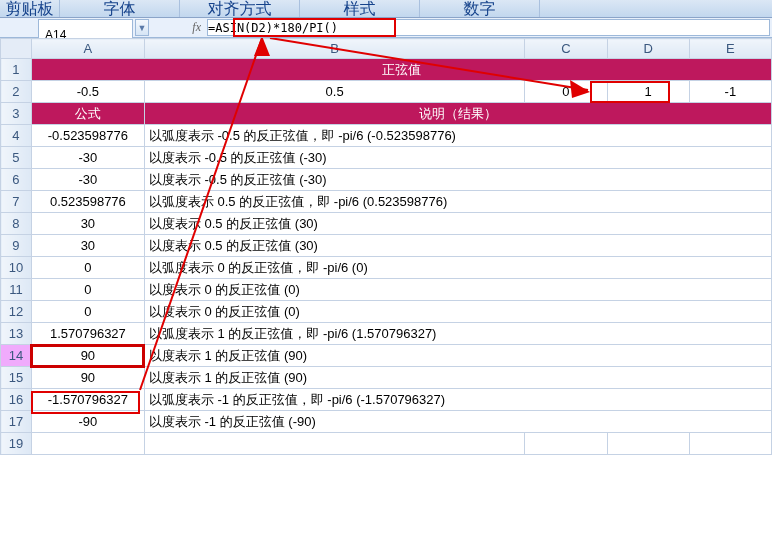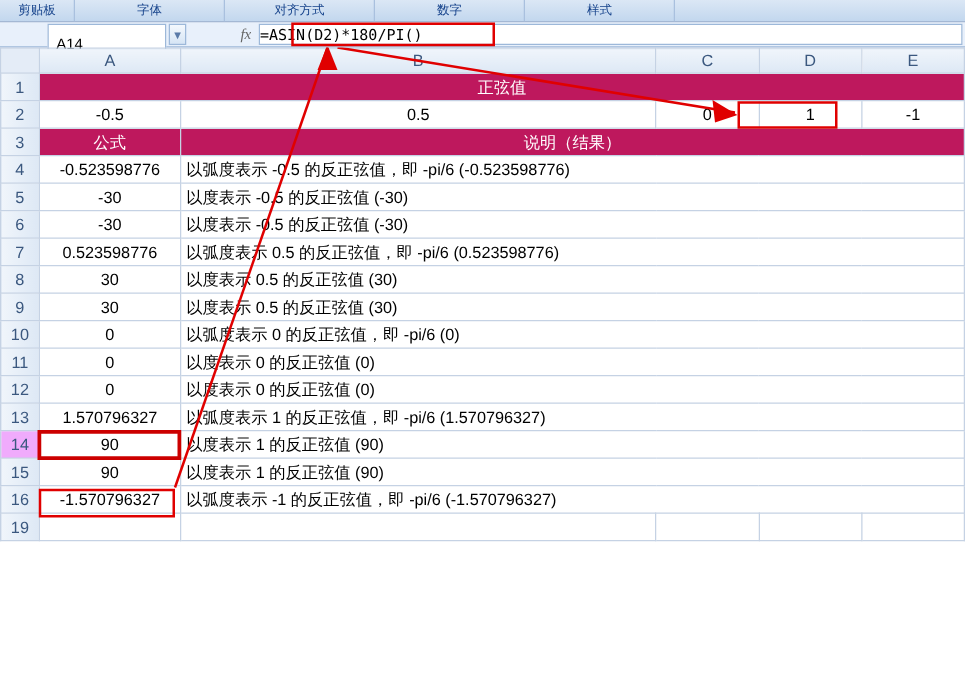--- a/index.html
+++ b/index.html
@@ -1,19 +1,19 @@
 <!DOCTYPE html>
 <html><head>
 <meta charset="utf-8">
 <style>
 * { box-sizing: border-box; margin: 0; padding: 0; }
 body { font-family: "SimSun", "宋体", Arial, sans-serif; font-size: 12px; background: #fff; width: 772px; height: 539px; overflow: hidden; position: relative; }
 
 .ribbon-tabs { display: flex; height: 18px; background: linear-gradient(#dbe7f5, #c2d7ee); border-bottom: 1px solid #8ba4c8; }
-.ribbon-tab { flex: 0 0 auto; width: 120px; text-align: center; color: #15428b; font-size: 10px; line-height: 18px; border-right: 1px solid #a9c0de; cursor: pointer; }
+.ribbon-tab { flex: 0 0 auto; width: 120px; text-align: center; color: #15428b; font-size: 16px; line-height: 18px; border-right: 1px solid #a9c0de; cursor: pointer; }
 .ribbon-tab:first-child { width: 60px; }
 
 .formula-row { display: flex; height: 20px; background: #e8f0fb; border-bottom: 1px solid #9db8d9; align-items: stretch; }
 .name-box { width: 95px; background: #fff; border: 1px solid #9db8d9; margin: 1px 2px 1px 38px; display: flex; align-items: center; padding: 15px 6px; font-size: 12px; color: #000; }
 .name-box-dd { width: 14px; background: linear-gradient(#f4f8fd,#d6e5f5); border: 1px solid #9db8d9; margin: 1px 0; display:flex; align-items:center; justify-content:center; color:#5a7aa8; font-size:9px; cursor:pointer;}
 .fx-btn { width: 56px; display:flex; align-items:center; justify-content:flex-end; padding-right:4px; color:#666; font-style: italic; cursor:pointer;}
 .fx-btn::before { content:"fx"; font-family: serif; font-style: italic; }
 .formula-input { flex: 1; background: #fff; border: 1px solid #9db8d9; margin: 1px 2px; padding: 0 0; display:flex; align-items:center; font-family: "SimSun", monospace; }
 
 .sheet-area { position: relative; }
@@ -39,22 +39,22 @@
 svg.overlay line { stroke: #e00000; stroke-width: 2; }
 svg.overlay polygon { fill: #e00000; }
 </style>
 </head>
 <body>
 
 <div class="ribbon-tabs">
   <div class="ribbon-tab">剪贴板</div>
   <div class="ribbon-tab">字体</div>
   <div class="ribbon-tab">对齐方式</div>
+  <div class="ribbon-tab">样式</div>
   <div class="ribbon-tab">数字</div>
-  <div class="ribbon-tab">样式</div>
 </div>
 
 <div class="formula-row">
   <div class="name-box">A14</div>
   <div class="name-box-dd">▼</div>
   <div class="fx-btn"></div>
   <div class="formula-input">=ASIN(D2)*180/PI()</div>
 </div>
 
 <div class="sheet-area">
@@ -146,20 +146,25 @@
           <td class="rowhdr">15</td>
           <td class="center">90</td>
           <td class="left" colspan="4">以度表示 1 的反正弦值 (90)</td>
         </tr>
         <tr>
           <td class="rowhdr">16</td>
           <td class="center">-1.570796327</td>
           <td class="left" colspan="4">以弧度表示 -1 的反正弦值，即 -pi/6 (-1.570796327)</td>
         </tr>
         <tr>
+          <td class="rowhdr">17</td>
+          <td class="center">-90</td>
+          <td class="left" colspan="4">以度表示 -1 的反正弦值 (-90)</td>
+        </tr>
+        <tr>
           <td class="rowhdr">19</td>
           <td></td>
           <td></td>
           <td></td>
           <td></td>
           <td></td>
         </tr>
       </tbody>
 </table>
 

